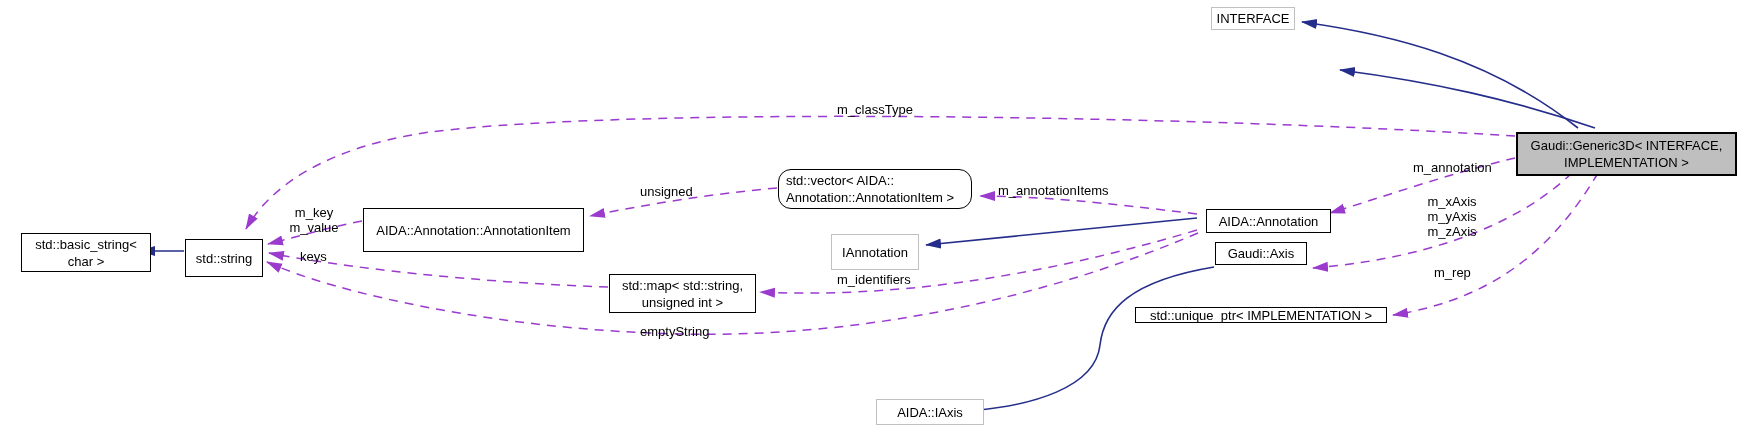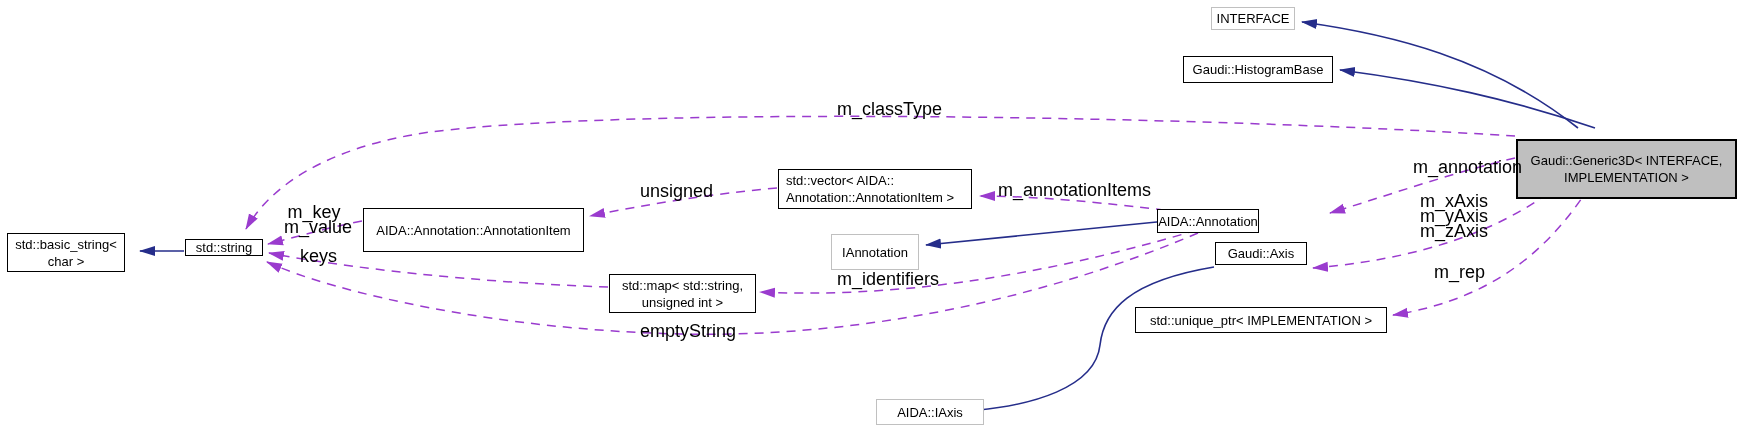--- a/index.html
+++ b/index.html
@@ -21,26 +21,26 @@
     line-height:17px;
     display:flex;
     flex-direction:column;
     justify-content:center;
     align-items:center;
     text-align:center;
     white-space:nowrap;
   }
   .node.undoc{border-color:var(--c-undoc_border,#c0c0c0);}
   .node.focus{background:var(--c-focus_fill,#bfbfbf);border-width:2px;}
-  .node.left-just{align-items:flex-start;padding-left:7px;text-align:left;}
+  .node.left-just{align-items:flex-start;padding-left:7px;text-align:left;border-radius:13px;}
   .node span{display:block;}
   .edge-label{
     position:absolute;
     color:var(--c-label_color,#000000);
-    font-size:18px;
+    font-size:13px;
     line-height:15px;
     white-space:nowrap;
   }
   .edge-label.center{text-align:center;}
   .edge-label span{display:block;}
 </style>
 </head>
 <body>
 
 <div id="canvas">
@@ -70,26 +70,26 @@
       <path d="M 1198,233 C 1040,300 860,338 680,334 C 500,330 335,293 267,262" marker-end="url(#arr-usage)"></path>
       <path d="M 777,188 C 710,194 648,204 590,216" marker-end="url(#arr-usage)"></path>
       <path d="M 1197,214 C 1100,202 1035,196 980,196" marker-end="url(#arr-usage)"></path>
       <path d="M 1197,230 C 1030,280 885,298 760,292" marker-end="url(#arr-usage)"></path>
       <path d="M 1515,158 C 1455,172 1392,194 1330,213" marker-end="url(#arr-usage)"></path>
       <path d="M 1572,173 C 1528,215 1448,257 1313,268" marker-end="url(#arr-usage)"></path>
       <path d="M 1598,173 C 1558,240 1502,298 1393,315" marker-end="url(#arr-usage)"></path>
     </g>
   </svg>
 
-  <div class="node" style="left:7px;top:233px;width:118px;height:39px">
+  <div class="node" style="left:21px;top:233px;width:130px;height:39px">
     <span>std::basic_string&lt;</span>
     <span>char &gt;</span>
   </div>
 
-  <div class="node" style="left:185px;top:239px;width:78px;height:17px">
+  <div class="node" style="left:185px;top:239px;width:78px;height:38px">
     <span>std::string</span>
   </div>
 
   <div class="node" style="left:363px;top:208px;width:221px;height:44px">
     <span>AIDA::Annotation::AnnotationItem</span>
   </div>
 
   <div class="node left-just" style="left:778px;top:169px;width:194px;height:40px">
     <span>std::vector&lt; AIDA::</span>
     <span>Annotation::AnnotationItem &gt;</span>
@@ -97,45 +97,42 @@
 
   <div class="node undoc" style="left:831px;top:234px;width:88px;height:36px">
     <span>IAnnotation</span>
   </div>
 
   <div class="node" style="left:609px;top:274px;width:147px;height:39px">
     <span>std::map&lt; std::string,</span>
     <span>unsigned int &gt;</span>
   </div>
 
-  <div class="node" style="left:1157px;top:209px;width:102px;height:24px">
+  <div class="node" style="left:1206px;top:209px;width:125px;height:24px">
     <span>AIDA::Annotation</span>
   </div>
 
   <div class="node" style="left:1215px;top:242px;width:92px;height:23px">
     <span>Gaudi::Axis</span>
   </div>
 
-  <div class="node" style="left:1135px;top:307px;width:252px;height:26px">
+  <div class="node" style="left:1135px;top:307px;width:252px;height:16px">
     <span>std::unique_ptr&lt; IMPLEMENTATION &gt;</span>
   </div>
 
   <div class="node undoc" style="left:876px;top:399px;width:108px;height:26px">
     <span>AIDA::IAxis</span>
   </div>
 
   <div class="node undoc" style="left:1211px;top:7px;width:84px;height:23px">
     <span>INTERFACE</span>
   </div>
 
-  <div class="node" style="left:1183px;top:56px;width:150px;height:27px">
-    <span>Gaudi::HistogramBase</span>
-  </div>
 
-  <div class="node focus" style="left:1516px;top:139px;width:221px;height:60px">
+  <div class="node focus" style="left:1516px;top:132px;width:221px;height:44px">
     <span>Gaudi::Generic3D&lt; INTERFACE,</span>
     <span>IMPLEMENTATION &gt;</span>
   </div>
 
   <div class="edge-label" style="left:837px;top:102px">m_classType</div>
 
   <div class="edge-label" style="left:640px;top:184px">unsigned</div>
 
   <div class="edge-label" style="left:998px;top:183px">m_annotationItems</div>
 

